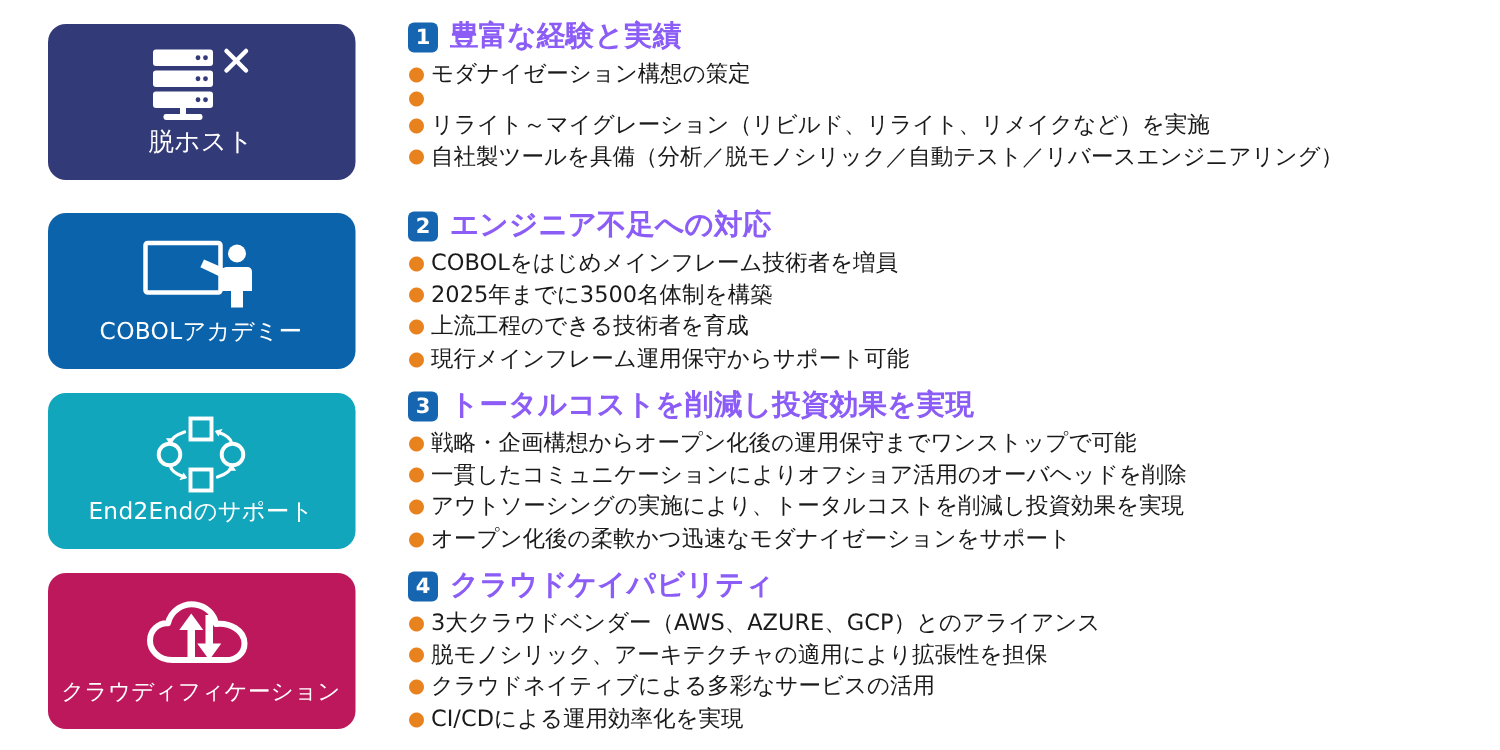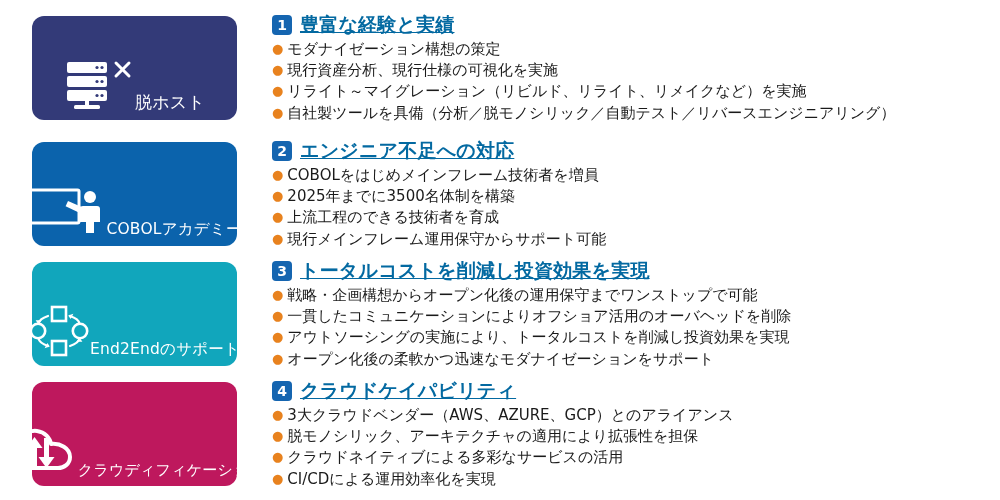--- a/index.html
+++ b/index.html
@@ -40,22 +40,22 @@
     justify-content: center;
     align-items: flex-start;
     padding-top: 6px;
     box-sizing: border-box;
   }
   .card {
     width: 205px;
     height: 104px;
     border-radius: 12px;
     display: flex;
-    flex-direction: row;
-    align-items: flex-end;
+    flex-direction: column;
+    align-items: center;
     justify-content: center;
     box-sizing: border-box;
     padding: 6px 4px 8px;
   }
   .card-icon {
     height: 54px;
     display: flex;
     align-items: center;
     justify-content: center;
   }
@@ -91,27 +91,26 @@
     color: #ffffff;
     font-size: 14px;
     font-weight: bold;
     display: flex;
     align-items: center;
     justify-content: center;
     flex: 0 0 auto;
     line-height: 1;
   }
   .heading-text {
-    color: #0369a1;
+    color: #8b5cf6;
     font-size: 19px;
     font-weight: bold;
     letter-spacing: 0.2px;
     line-height: 1.15;
     white-space: nowrap;
-    text-decoration: underline;
   }
   .bullets {
     list-style: none;
     margin: 0;
     padding: 0;
   }
   .bullet {
     display: flex;
     align-items: baseline;
     gap: 4px;
@@ -168,21 +167,20 @@
         <span class="badge">1</span>
         <span class="heading-text">豊富な経験と実績</span>
       </div>
       <ul class="bullets">
         <li class="bullet">
           <span class="dot">●</span>
           <span>モダナイゼーション構想の策定</span>
         </li>
         <li class="bullet">
           <span class="dot">●</span>
-          <span>現行資産分析、現行仕様の可視化を実施</span>
         </li>
         <li class="bullet">
           <span class="dot">●</span>
           <span>リライト～マイグレーション（リビルド、リライト、リメイクなど）を実施</span>
         </li>
         <li class="bullet">
           <span class="dot">●</span>
           <span>自社製ツールを具備（分析／脱モノシリック／自動テスト／リバースエンジニアリング）</span>
         </li>
       </ul>

